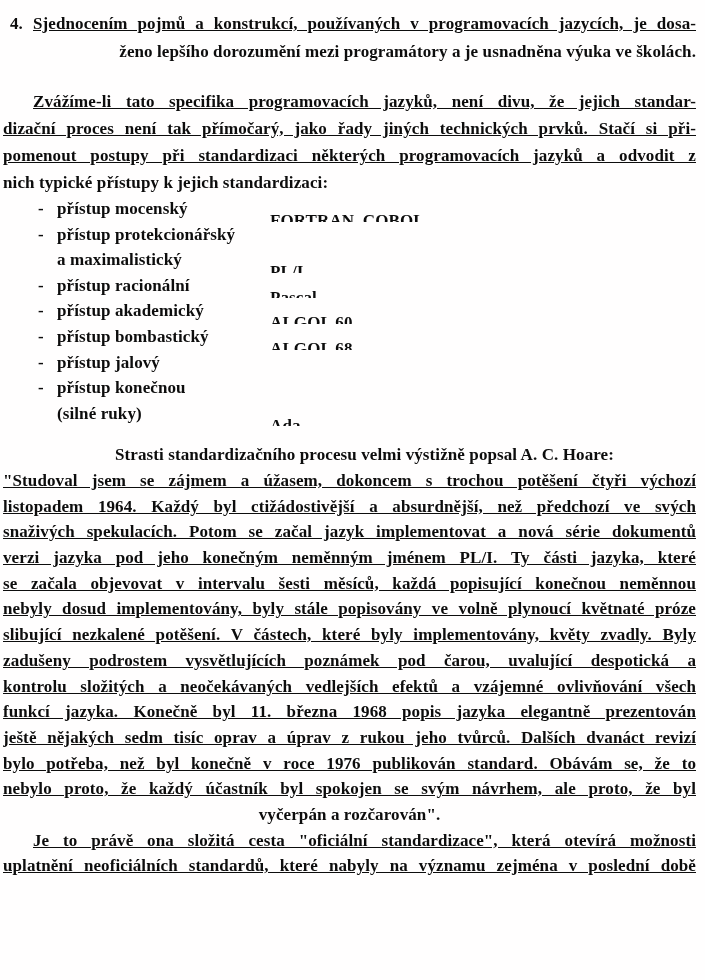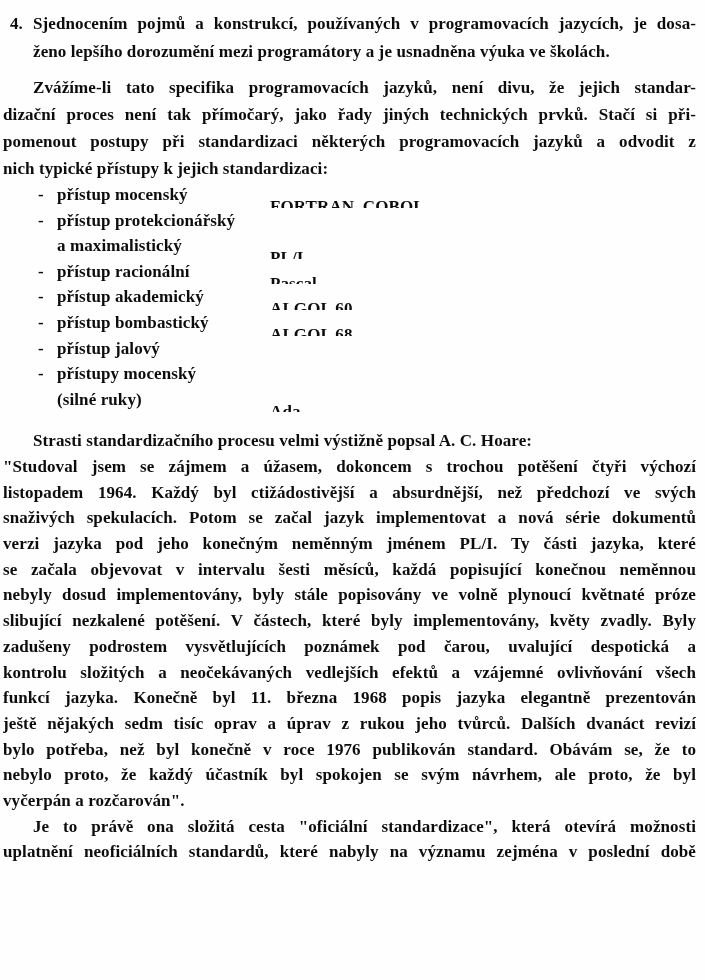--- a/index.html
+++ b/index.html
@@ -16,42 +16,43 @@
     color: #0d0d0d;
     font-size: 17px;
     letter-spacing: 0.1px;
   }
   .line {
     line-height: 27px;
     height: 27px;
     overflow: hidden;
     white-space: normal;
   }
-  .jl { text-align: justify; text-align-last: justify; }
+  .jl { text-align: justify; text-align-last: justify; text-decoration: underline; }
   .ind { text-indent: 30px; }
 
   
   .item4 { position: relative; padding-left: 30px; }
   .item4 .marker { position: absolute; left: 7px; top: 0; line-height: 28px; }
-  .item4 .line { line-height: 28px; height: 28px; }
+  .item4 .line { line-height: 28px; height: 28px; text-align: right; }
 
   
-  .p-intro { margin-top: 8px; }
+  .p-intro { margin-top: 22px; }
 
   
   .list { margin-top: 0; }
   .lrow { position: relative; height: 25.6px; line-height: 25.6px; padding-left: 54px; overflow: hidden; }
   .lrow .dash { position: absolute; left: 35px; top: 0; }
   .lrow .val  { position: absolute; left: 267px; top: 12px; }
 
   
   .p-hoare { margin-top: 16px; }
   .p-hoare .line, .p-quote .line, .p-closing .line {
     line-height: 25.7px;
     height: 25.7px;
+    text-align: center;
   }
 </style>
 </head>
 <body>
 
 <div class="page">
 
   <div class="item4">
     <span class="marker">4.</span>
     <div class="line jl">Sjednocením pojmů a konstrukcí, používaných v programovacích jazycích, je dosa-</div>
@@ -96,21 +97,21 @@
       <span class="lab">přístup bombastický</span>
       <span class="val">ALGOL 68</span>
     </div>
     <div class="lrow">
       <span class="dash">-</span>
       <span class="lab">přístup jalový</span>
       <span class="val"></span>
     </div>
     <div class="lrow">
       <span class="dash">-</span>
-      <span class="lab">přístupy mocenský</span>
+      <span class="lab">přístup konečnou</span>
       <span class="val"></span>
     </div>
     <div class="lrow">
       <span class="dash"></span>
       <span class="lab">(silné ruky)</span>
       <span class="val">Ada</span>
     </div>
   </div>
 
   <div class="p-hoare">

